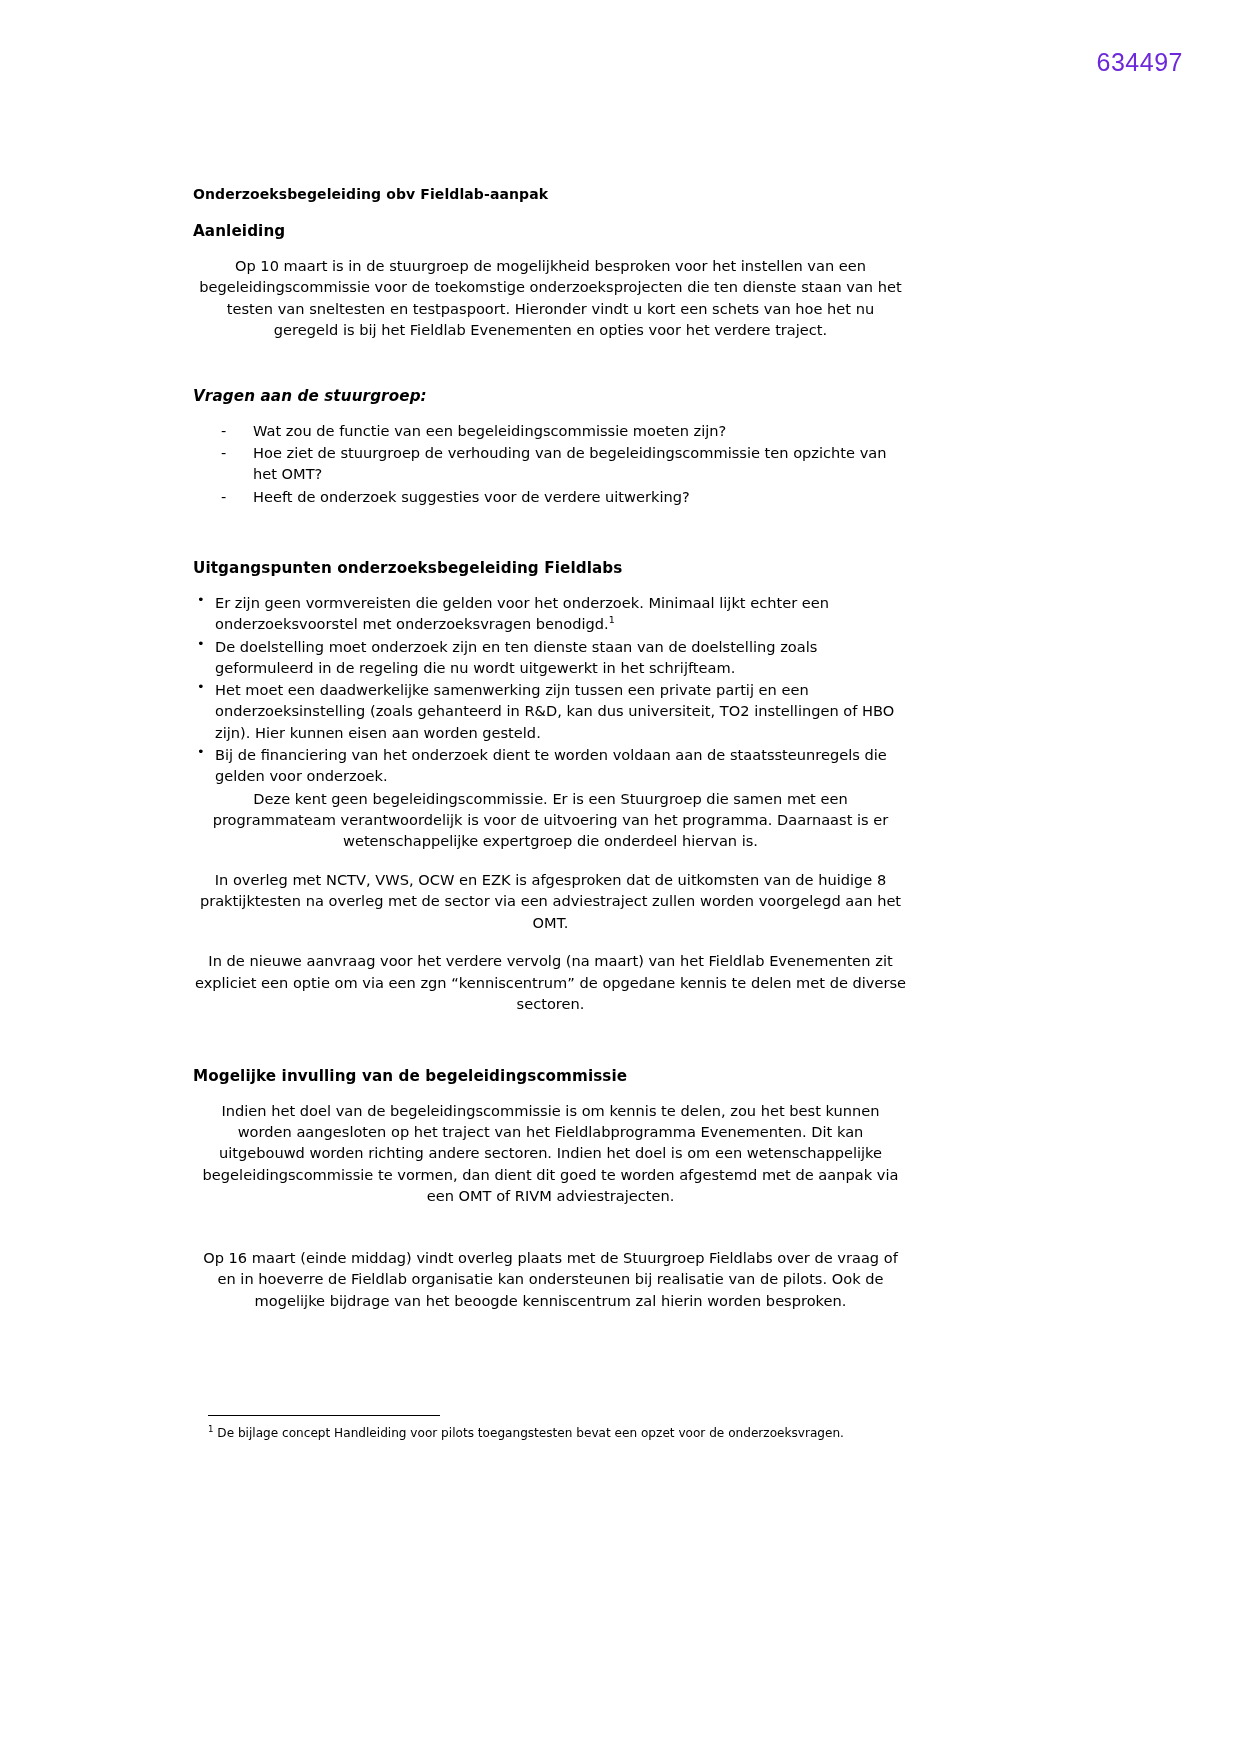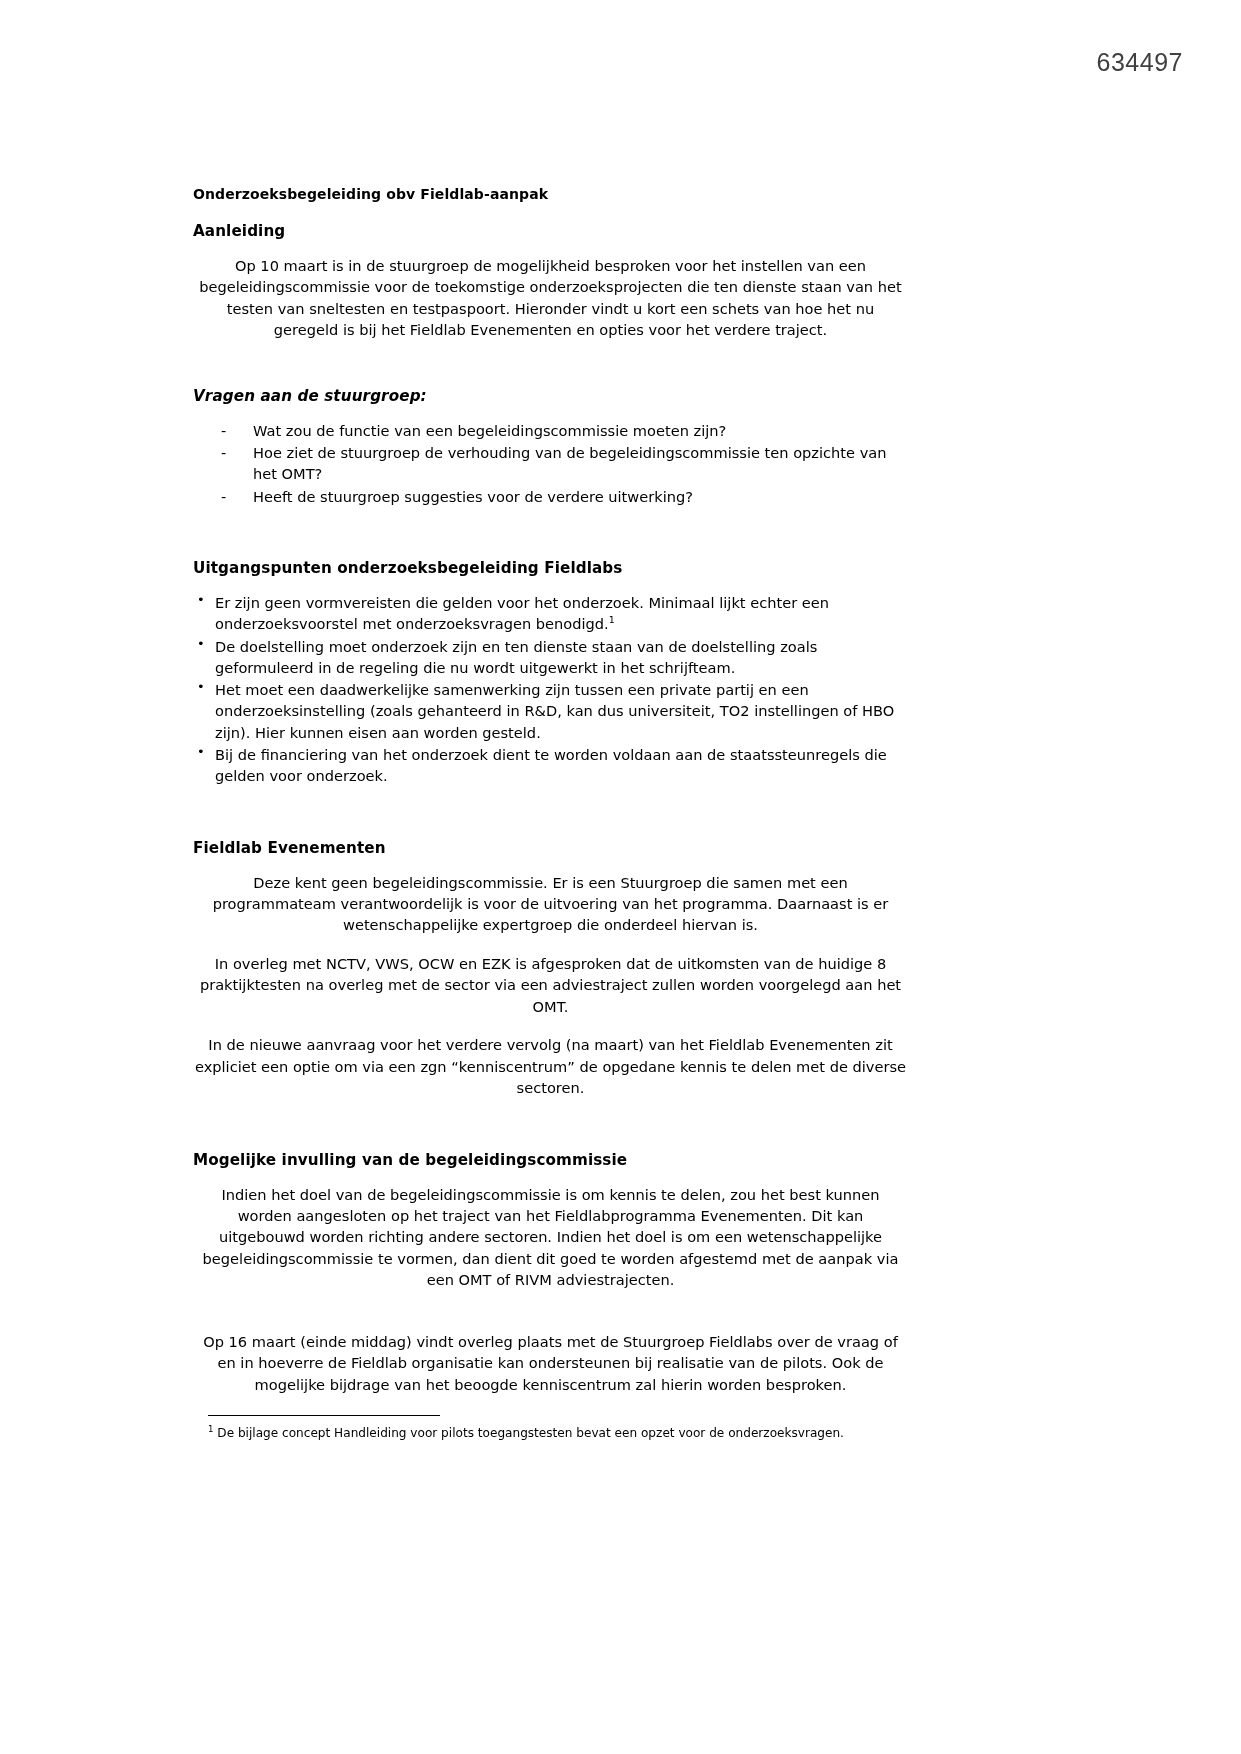--- a/index.html
+++ b/index.html
@@ -16,21 +16,21 @@
     font-family: "DejaVu Sans", sans-serif;
     color: #000000;
     overflow: hidden;
   }
   .doc-number {
     position: absolute;
     top: 48px;
     right: 58px;
     font-size: 25px;
     letter-spacing: 0.5px;
-    color: #404040;
+    color: #6d28d9;
     font-family: "Liberation Sans", sans-serif;
   }
   .content {
     position: absolute;
     left: 193px;
     top: 186px;
     width: 715px;
   }
   h1.doc-title {
     font-size: 14px;
@@ -139,21 +139,21 @@
       <li>
         <span class="dash">-</span>
         <span>Wat zou de functie van een begeleidingscommissie moeten zijn?</span>
       </li>
       <li>
         <span class="dash">-</span>
         <span>Hoe ziet de stuurgroep de verhouding van de begeleidingscommissie ten opzichte van het OMT?</span>
       </li>
       <li>
         <span class="dash">-</span>
-        <span>Heeft de stuurgroep suggesties voor de verdere uitwerking?</span>
+        <span>Heeft de onderzoek suggesties voor de verdere uitwerking?</span>
       </li>
     </ul>
 
     <h2 class="section-head spaced-top-lg">Uitgangspunten onderzoeksbegeleiding Fieldlabs</h2>
     <ul class="bullet-list">
       <li>
         <span class="bullet">•</span>
         <span>Er zijn geen vormvereisten die gelden voor het onderzoek. Minimaal lijkt echter een onderzoeksvoorstel met onderzoeksvragen benodigd.</span><sup class="fn-ref">1</sup>
       </li>
       <li>
@@ -163,21 +163,20 @@
       <li>
         <span class="bullet">•</span>
         <span>Het moet een daadwerkelijke samenwerking zijn tussen een private partij en een onderzoeksinstelling (zoals gehanteerd in R&amp;D, kan dus universiteit, TO2 instellingen of HBO zijn).  Hier kunnen eisen aan worden gesteld.</span>
       </li>
       <li>
         <span class="bullet">•</span>
         <span>Bij de financiering van het onderzoek dient te worden voldaan aan de staatssteunregels die gelden voor onderzoek.</span>
       </li>
     </ul>
 
-    <h2 class="section-head spaced-top-lg">Fieldlab Evenementen</h2>
     <p class="para">Deze kent geen begeleidingscommissie. Er is een Stuurgroep die samen met een programmateam verantwoordelijk is voor de uitvoering van het programma. Daarnaast is er wetenschappelijke expertgroep die onderdeel hiervan is.</p>
     <p class="para">In overleg met NCTV, VWS, OCW en EZK is afgesproken dat de uitkomsten van de huidige 8 praktijktesten na overleg met de sector via een adviestraject zullen worden voorgelegd aan het OMT.</p>
     <p class="para">In de nieuwe aanvraag voor het verdere vervolg (na maart) van het Fieldlab Evenementen zit expliciet een optie om via een zgn “kenniscentrum” de opgedane kennis te delen met de diverse sectoren.</p>
 
     <h2 class="section-head spaced-top-lg">Mogelijke invulling van de begeleidingscommissie</h2>
     <p class="para">Indien het doel van de begeleidingscommissie is om kennis te delen, zou het best kunnen worden aangesloten op het traject van het Fieldlabprogramma Evenementen. Dit kan uitgebouwd worden richting andere sectoren. Indien het doel is om een wetenschappelijke begeleidingscommissie te vormen, dan dient dit goed te worden afgestemd met de aanpak via een OMT of RIVM adviestrajecten.</p>
     <p class="para last">Op 16 maart (einde middag) vindt overleg plaats met de Stuurgroep Fieldlabs over de vraag of en in hoeverre de Fieldlab organisatie kan ondersteunen bij realisatie van de pilots. Ook de mogelijke bijdrage van het beoogde kenniscentrum zal hierin worden besproken.</p>
 
   </div>
 

